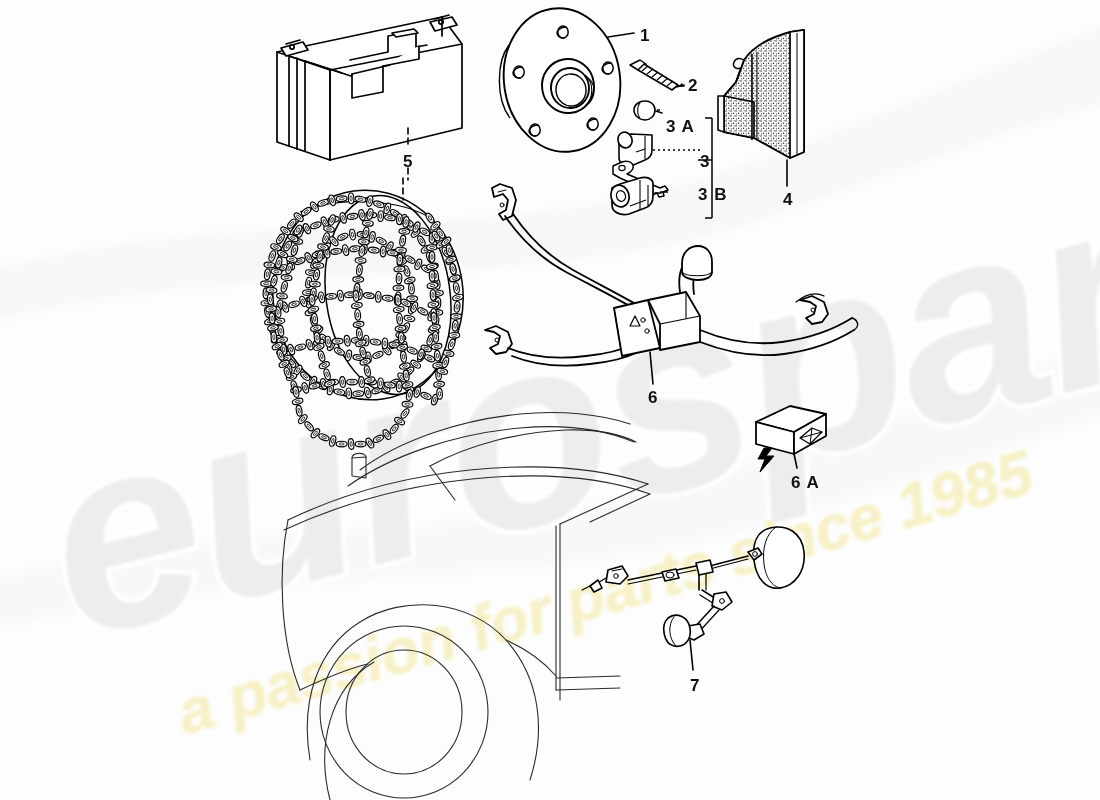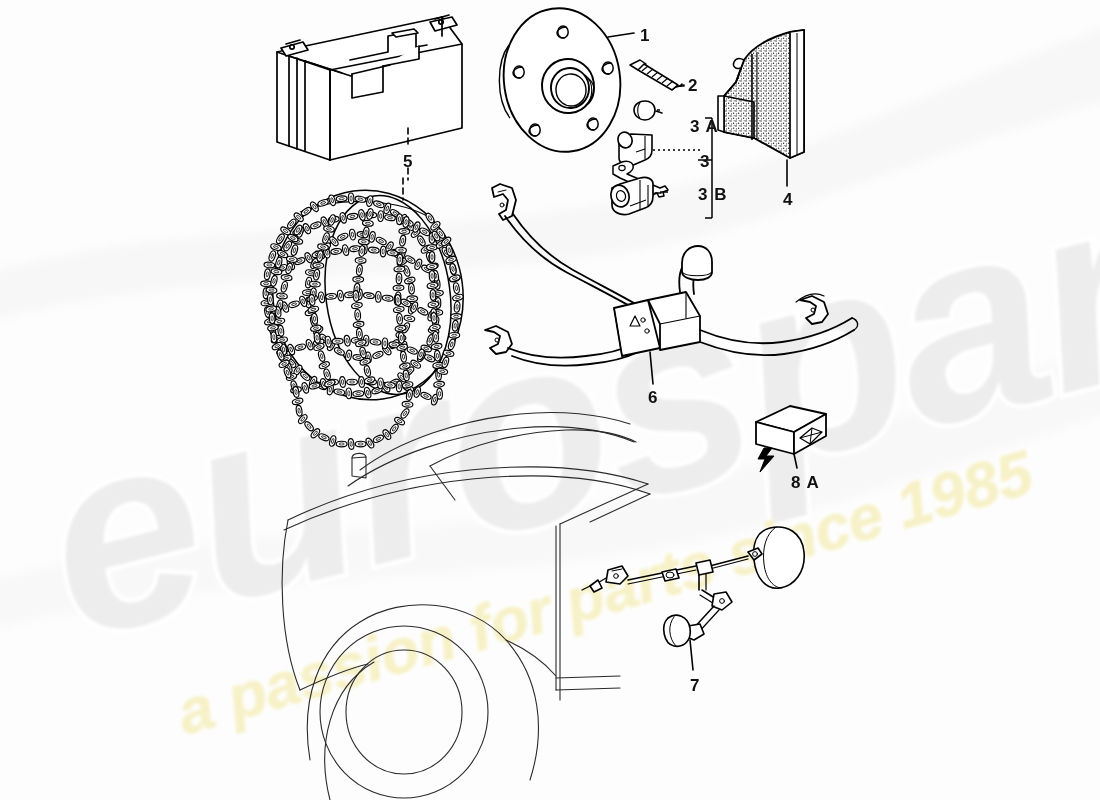--- a/index.html
+++ b/index.html
@@ -1713,22 +1713,22 @@
       <path d="M 650 352 L 653 384"></path>
 
       <path d="M 794 454 L 797 468"></path>
 
       <path d="M 690 640 L 693 670"></path>
     </g>
   </svg>
 
   <div class="lbl" style="left:640px;top:26px;">1</div>
   <div class="lbl" style="left:688px;top:76px;">2</div>
-  <div class="lbl" style="left:666px;top:117px;margin-left:24px;">3 A</div>
+  <div class="lbl" style="left:666px;top:117px;">3 A</div>
   <div class="lbl" style="left:700px;top:152px;">3</div>
   <div class="lbl" style="left:666px;top:185px;padding-left:32px;">3 B</div>
   <div class="lbl" style="left:783px;top:190px;">4</div>
   <div class="lbl" style="left:403px;top:152px;">5</div>
   <div class="lbl" style="left:648px;top:388px;">6</div>
-  <div class="lbl" style="left:791px;top:473px;">8 A</div>
+  <div class="lbl" style="left:791px;top:473px;">6 A</div>
   <div class="lbl" style="left:690px;top:676px;">7</div>
 
 </div>
 
 </body></html>

